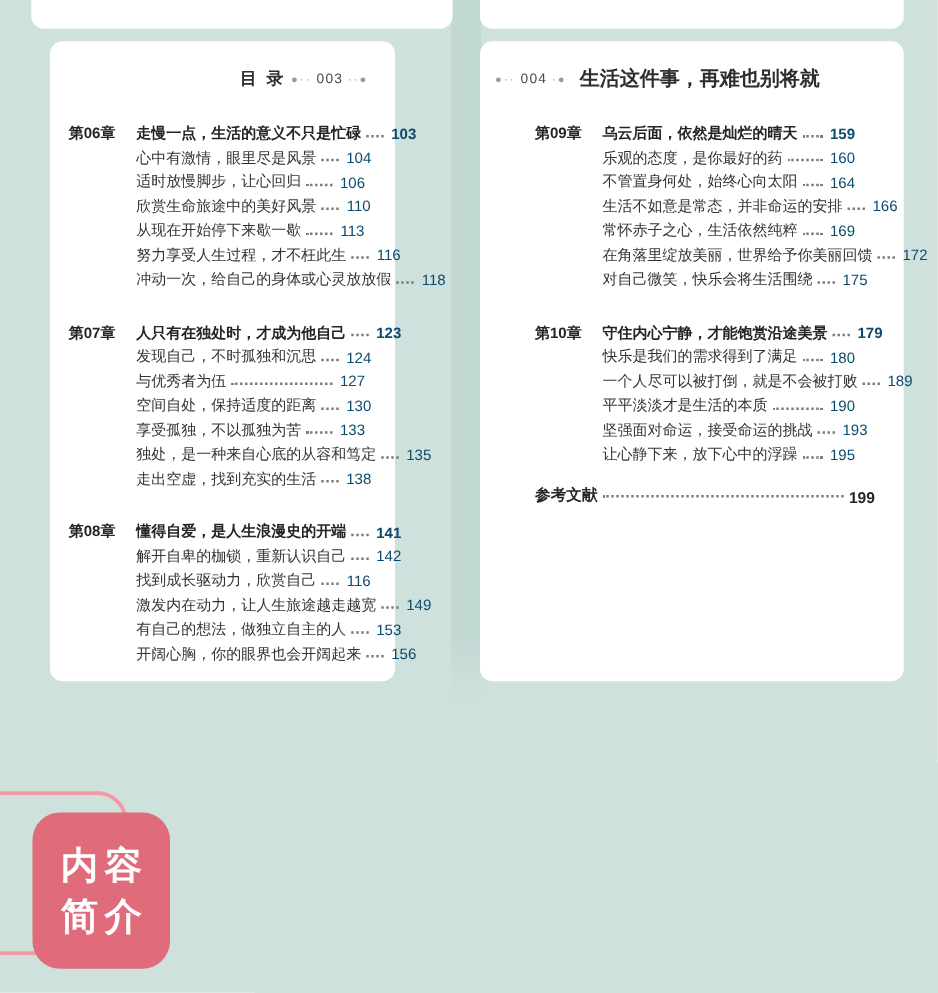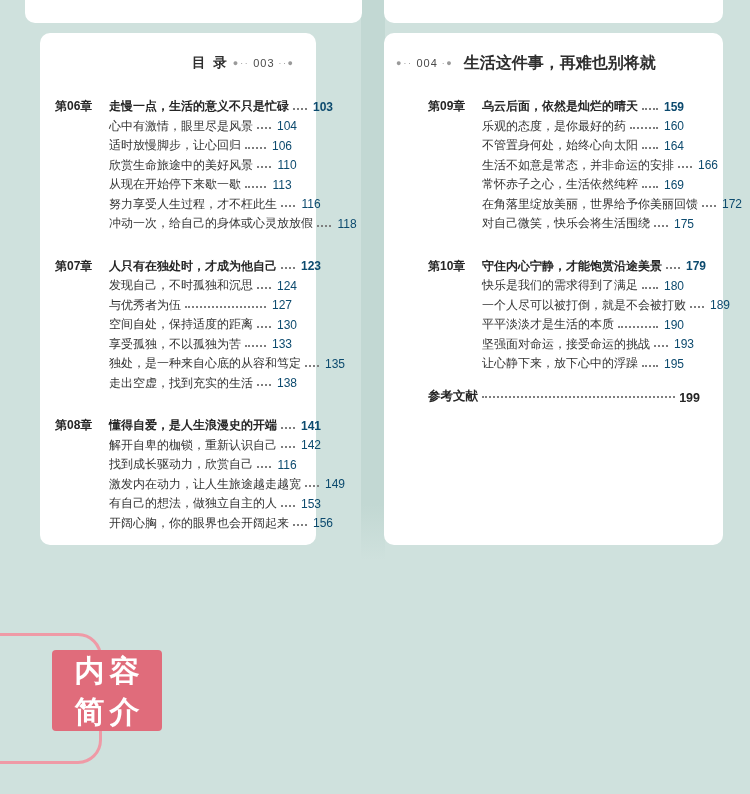--- a/index.html
+++ b/index.html
@@ -47,22 +47,22 @@
 
   .ref-row{display:flex;align-items:center;height:19.5px;font-size:12.5px;
     font-weight:bold;color:#252525;margin-top:12px;}
   .pr .ref-row{padding-left:44px;padding-right:23px;align-items:flex-end;}
 
   .frame-outline{
     position:absolute;left:-44px;top:633px;width:140px;height:125px;
     border:3px solid #ef9aa6;border-radius:24px;background:transparent;
   }
   .badge{
-    position:absolute;left:52px;top:650px;width:110px;height:81px;
-    background:#e06c7b;border-radius:4px;
+    position:absolute;left:26px;top:650px;width:110px;height:125px;
+    background:#e06c7b;border-radius:22px;
     display:flex;flex-direction:column;align-items:center;justify-content:center;
     color:#ffffff;font-weight:bold;font-size:30px;line-height:41px;letter-spacing:5px;
     text-indent:5px;
   }
 </style>
 </head>
 <body>
 
 <div class="canvas">
 

